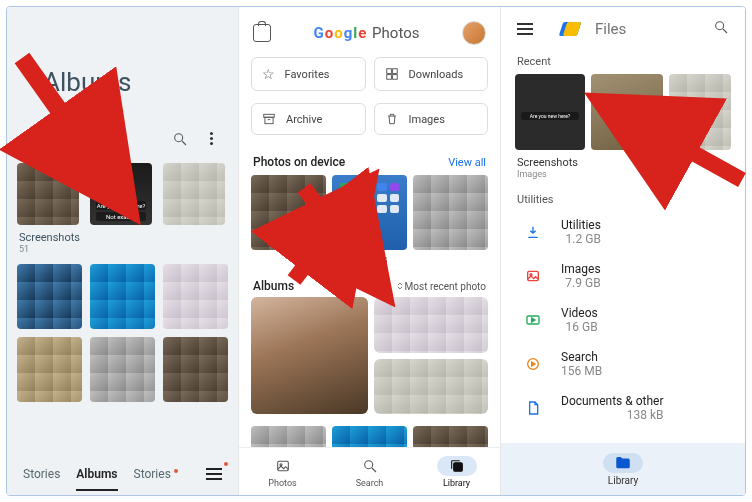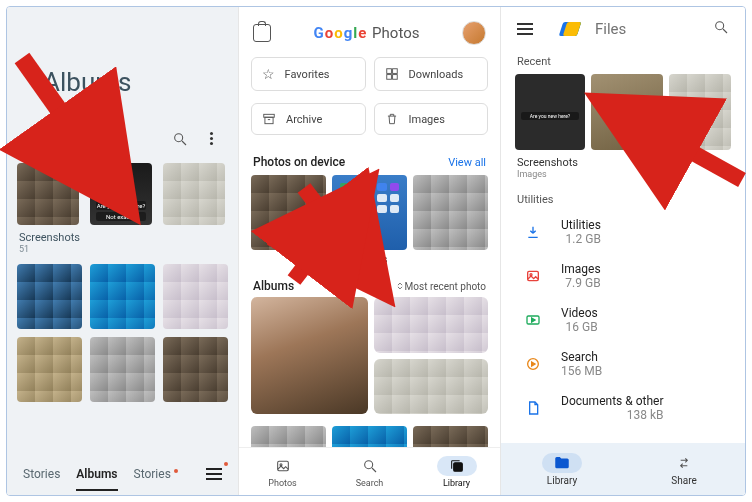--- a/index.html
+++ b/index.html
@@ -387,28 +387,20 @@
       </div>
   <div class="p3-nav">
     <div class="ni active">
           <span class="iwrap">
             <svg width="18" height="18" viewBox="0 0 24 24" style="fill:#0b57d0">
               <path d="M3 6a2 2 0 012-2h4l2 2h8a2 2 0 012 2v9a2 2 0 01-2 2H5a2 2 0 01-2-2z"></path>
             </svg>
           </span>
           <span>Library</span>
         </div>
-    <div class="ni">
-          <span class="iwrap">
-            <svg class="micon" viewBox="0 0 24 24">
-              <path d="M7 8h10M14 5l3 3-3 3M17 16H7M10 13l-3 3 3 3"></path>
-            </svg>
-          </span>
-          <span>Share</span>
-        </div>
   </div>
 </div>
 
 </div>
 
 <div class="arrow" style="left:14px;top:50px">
 <svg width="140" height="190">
       <defs>
         <marker id="ah1" markerWidth="8" markerHeight="8" refX="6" refY="4" orient="auto">
           <path d="M0 0L8 4L0 8z" fill="#d7231b"></path>

